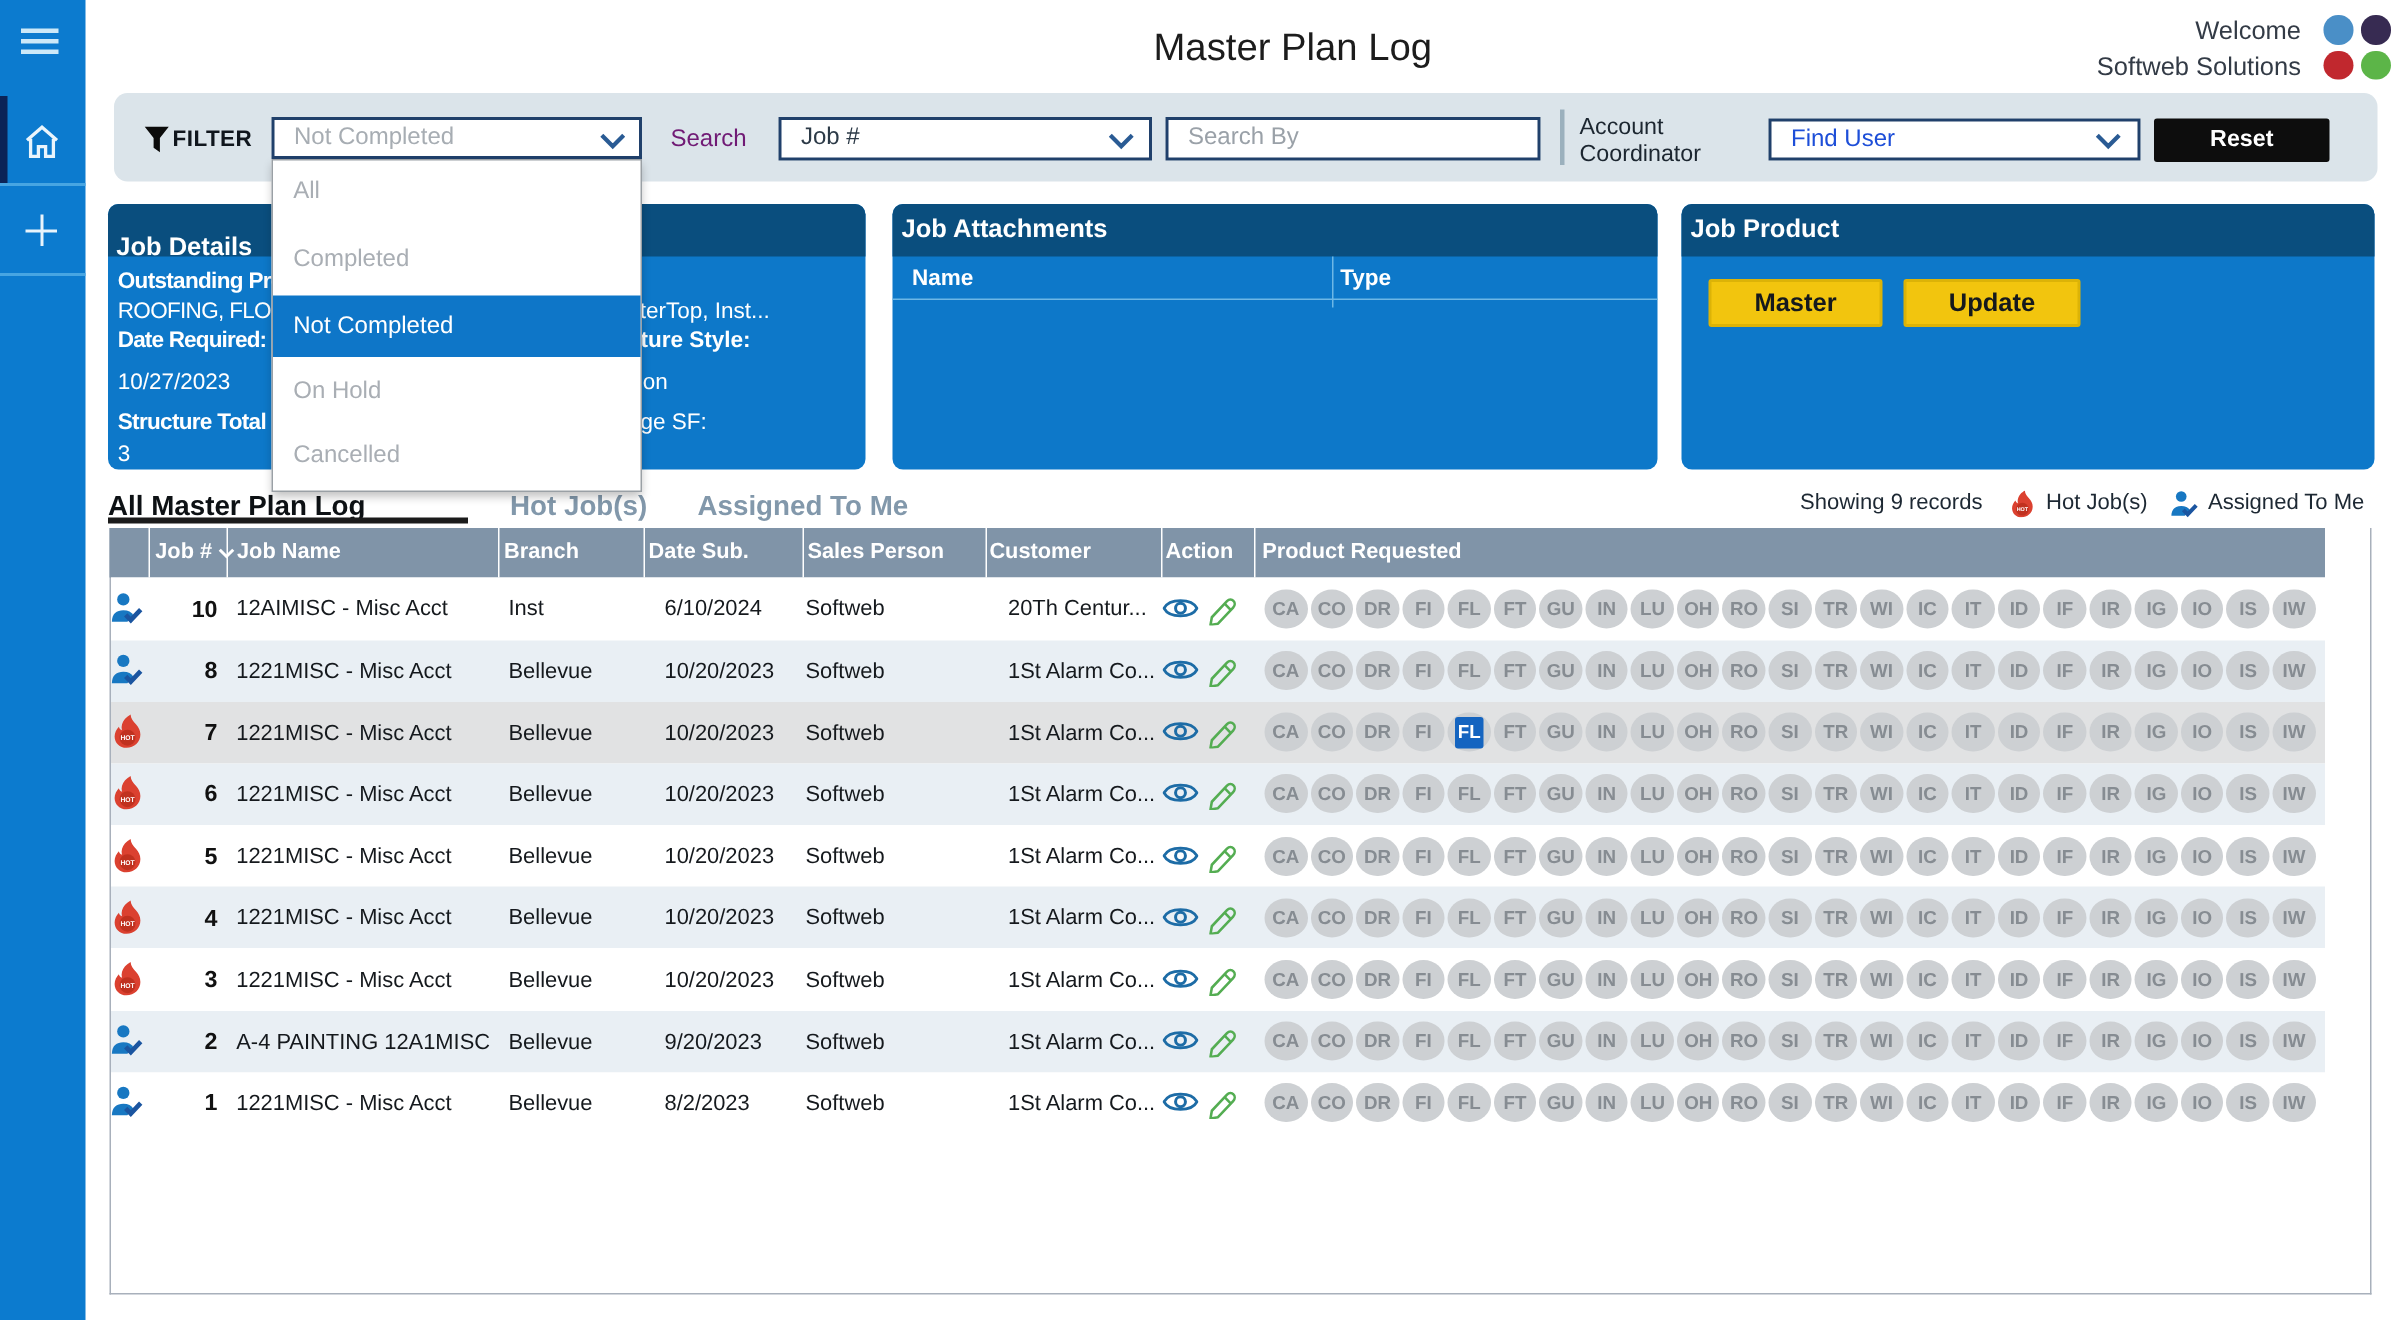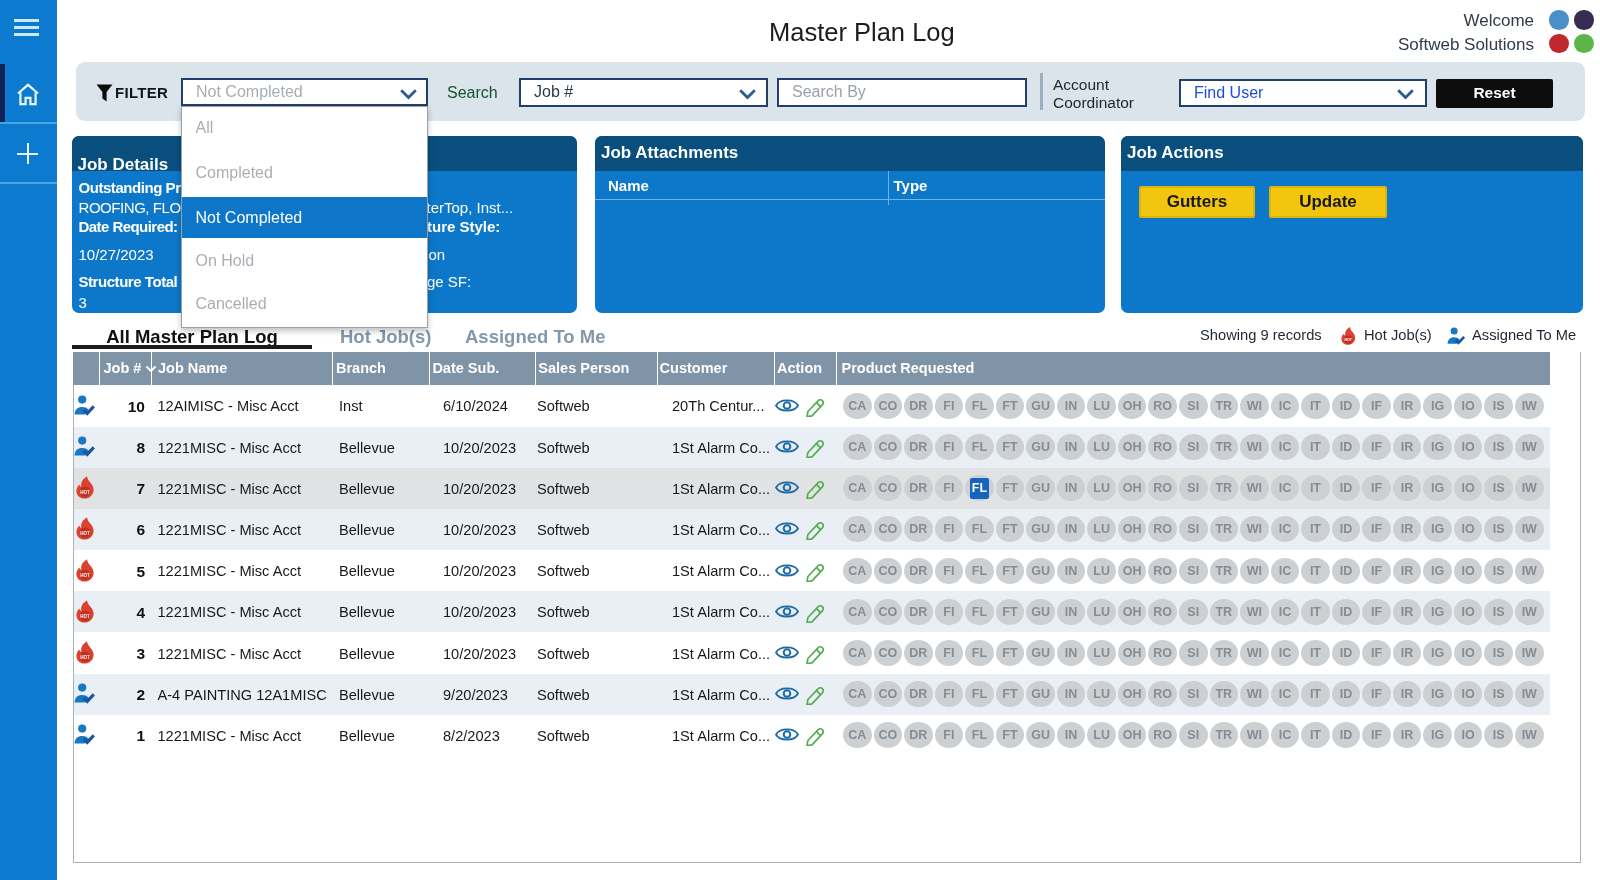--- a/index.html
+++ b/index.html
@@ -36,21 +36,21 @@
 <div class="abs" style="right:66px;top:9px;width:230px;text-align:right;font-size:17px;color:#333b46;line-height:23.5px;">Welcome<br>Softweb Solutions</div>
 <div class="abs" style="left:1549.3px;top:10.3px;width:19.4px;height:19.4px;border-radius:50%;background:#4a8fc7;"></div>
 <div class="abs" style="left:1574.3px;top:10.3px;width:19.4px;height:19.4px;border-radius:50%;background:#372b52;"></div>
 <div class="abs" style="left:1549.3px;top:33.8px;width:19.4px;height:19.4px;border-radius:50%;background:#c1282e;"></div>
 <div class="abs" style="left:1574.3px;top:33.8px;width:19.4px;height:19.4px;border-radius:50%;background:#5cb548;"></div>
 <div class="abs" style="left:76px;top:62px;width:1509px;height:59px;background:#dbe4ea;border-radius:9px;"></div>
 <svg class="abs" style="left:96px;top:84px;" width="17" height="18" viewBox="0 0 17 18">
 <path d="M0.5 0.5h16L10.6 8v9.5l-4.2-3V8z" fill="#0b0b0b"></path>
   </svg>
 <div class="abs" style="left:115px;top:84px;font-size:15px;font-weight:bold;letter-spacing:0.3px;color:#10161d;">FILTER</div>
-<div class="abs" style="left:447px;top:84px;font-size:16px;color:#14532d;">Search</div>
+<div class="abs" style="left:447px;top:84px;font-size:16px;color:#701a75;">Search</div>
 <div class="sel" style="left:181px;top:77.5px;width:247px;height:28.5px;">
     <span class="ph" style="color:#a7adb3;">Not Completed</span>
     <svg class="chev" style="left:217px;top:9px;" width="17" height="11" viewBox="0 0 17 11">
 <path d="M1.2 1.2l7.3 7.3 7.3-7.3" fill="none" stroke="#2a5b94" stroke-width="2.8"></path>
     </svg>
   </div>
 <div class="sel" style="left:519px;top:78px;width:249px;height:28.5px;">
     <span class="ph" style="color:#2c3a47;">Job #</span>
     <svg class="chev" style="left:218px;top:9px;" width="17" height="11" viewBox="0 0 17 11">
 <path d="M1.2 1.2l7.3 7.3 7.3-7.3" fill="none" stroke="#2a5b94" stroke-width="2.8"></path>
@@ -69,38 +69,38 @@
   </div>
 <div class="abs" style="left:1436px;top:79px;width:117px;height:28.5px;background:#0d0d0d;border-radius:2px;color:#fff;font-size:15.5px;font-weight:bold;text-align:center;line-height:28.5px;">Reset</div>
 <div class="abs" style="left:71.5px;top:136px;width:505.5px;height:177px;background:#0d78c9;border-radius:7px;"></div>
 <div class="abs" style="left:71.5px;top:136px;width:505.5px;height:34.5px;background:#0a4e7e;border-radius:7px 7px 0 0;"></div>
 <div class="pv" style="left:77.5px;top:143px;font-size:17px;font-weight:bold;margin-top:12px;">Job Details</div>
 <div class="abs" style="left:595px;top:136px;width:510px;height:177px;background:#0d78c9;border-radius:7px;"></div>
 <div class="abs" style="left:595px;top:136px;width:510px;height:34.5px;background:#0a4e7e;border-radius:7px 7px 0 0;"></div>
 <div class="pv" style="left:601px;top:143px;font-size:17px;font-weight:bold;">Job Attachments</div>
 <div class="abs" style="left:1121px;top:136px;width:462px;height:177px;background:#0d78c9;border-radius:7px;"></div>
 <div class="abs" style="left:1121px;top:136px;width:462px;height:34.5px;background:#0a4e7e;border-radius:7px 7px 0 0;"></div>
-<div class="pv" style="left:1127px;top:143px;font-size:17px;font-weight:bold;">Job Actions</div>
+<div class="pv" style="left:1127px;top:143px;font-size:17px;font-weight:bold;">Job Product</div>
 <div class="pv" style="left:78.5px;top:178.5px;font-size:15px;font-weight:bold;letter-spacing:-0.45px;">Outstanding Product(s):</div>
 <div class="pv" style="left:78.5px;top:198.5px;font-size:15px;font-weight:normal;letter-spacing:-0.45px;">ROOFING, FLOORING, Gutters</div>
 <div class="pv" style="left:78.5px;top:218.0px;font-size:15px;font-weight:bold;letter-spacing:-0.55px;">Date Required:</div>
 <div class="pv" style="left:78.5px;top:245.5px;font-size:15px;font-weight:normal;">10/27/2023</div>
 <div class="pv" style="left:78.5px;top:272.5px;font-size:15px;font-weight:bold;letter-spacing:-0.45px;">Structure Total</div>
 <div class="pv" style="left:78.5px;top:293.5px;font-size:15px;font-weight:normal;">3</div>
 <div class="pv" style="left:426.5px;top:198.5px;font-size:15px;font-weight:normal;">terTop, Inst...</div>
 <div class="pv" style="left:427px;top:218.0px;font-size:15px;font-weight:bold;">ture Style:</div>
 <div class="pv" style="left:428.5px;top:245.5px;font-size:15px;font-weight:normal;">on</div>
 <div class="pv" style="left:427px;top:272.5px;font-size:15px;font-weight:normal;">ge SF:</div>
 <div class="pv" style="left:608px;top:177px;font-size:15px;font-weight:bold;">Name</div>
 <div class="pv" style="left:893.5px;top:177px;font-size:15px;font-weight:bold;">Type</div>
 <div class="abs" style="left:887.5px;top:171px;width:1px;height:33.5px;background:#6db7e6;"></div>
 <div class="abs" style="left:595px;top:198.5px;width:510px;height:1px;background:#6db7e6;"></div>
-<div class="abs" style="left:1139px;top:186px;width:116px;height:31.5px;background:#f2c50e;border:2px solid #dcb307;border-radius:2px;color:#15191d;font-size:17px;font-weight:600;text-align:center;line-height:28px;">Gutters</div>
+<div class="abs" style="left:1139px;top:186px;width:116px;height:31.5px;background:#f2c50e;border:2px solid #dcb307;border-radius:2px;color:#15191d;font-size:17px;font-weight:600;text-align:center;line-height:28px;">Master</div>
 <div class="abs" style="left:1269px;top:186px;width:118px;height:31.5px;background:#f2c50e;border:2px solid #dcb307;border-radius:2px;color:#15191d;font-size:17px;font-weight:600;text-align:center;line-height:28px;">Update</div>
-<div class="abs" style="left:72px;top:320px;width:240px;text-align:center;font-size:18.5px;font-weight:bold;color:#0d1114;padding-top:6px;">All Master Plan Log</div>
+<div class="abs" style="left:72px;top:320px;width:240px;font-size:18.5px;font-weight:bold;color:#0d1114;padding-top:6px;">All Master Plan Log</div>
 <div class="abs" style="left:72px;top:345px;width:240px;height:4px;background:#1b1b1b;"></div>
 <div class="abs" style="left:340px;top:326px;font-size:18.5px;font-weight:600;color:#8298ab;">Hot Job(s)</div>
 <div class="abs" style="left:465px;top:326px;font-size:18.5px;font-weight:600;color:#8298ab;">Assigned To Me</div>
 <div class="abs" style="left:1200px;top:327px;font-size:14.7px;color:#1d2833;">Showing 9 records</div>
 <div class="abs" style="left:1341px;top:326.5px;"><svg width="14.5" height="18" viewBox="0 0 17.6 22">
 <path d="M8.1 21.8C3.7 21.8 0.4 18.6 0.4 14.4 0.4 11.9 1.7 9.7 3.2 8.1 3.4 9.2 4.2 10.1 5.2 10.4 4.5 7.7 5.4 5 7.1 3 8.2 1.7 9.6 0.9 10.8 0 11 2.9 12.7 4.7 14.3 6.5 16 8.4 17.2 10.6 17.2 13.1 17.2 17.9 13.3 21.8 8.1 21.8Z" fill="#db4130"></path>
 <circle cx="8.8" cy="15.2" r="5.2" fill="#c0311f"></circle>
 <text x="8.8" y="16.9" font-family="'Liberation Sans',sans-serif" font-size="4.4" font-weight="bold" fill="#fff" text-anchor="middle">HOT</text>
 </svg></div>
 <div class="abs" style="left:1364px;top:327px;font-size:14.7px;color:#1d2833;">Hot Job(s)</div>

